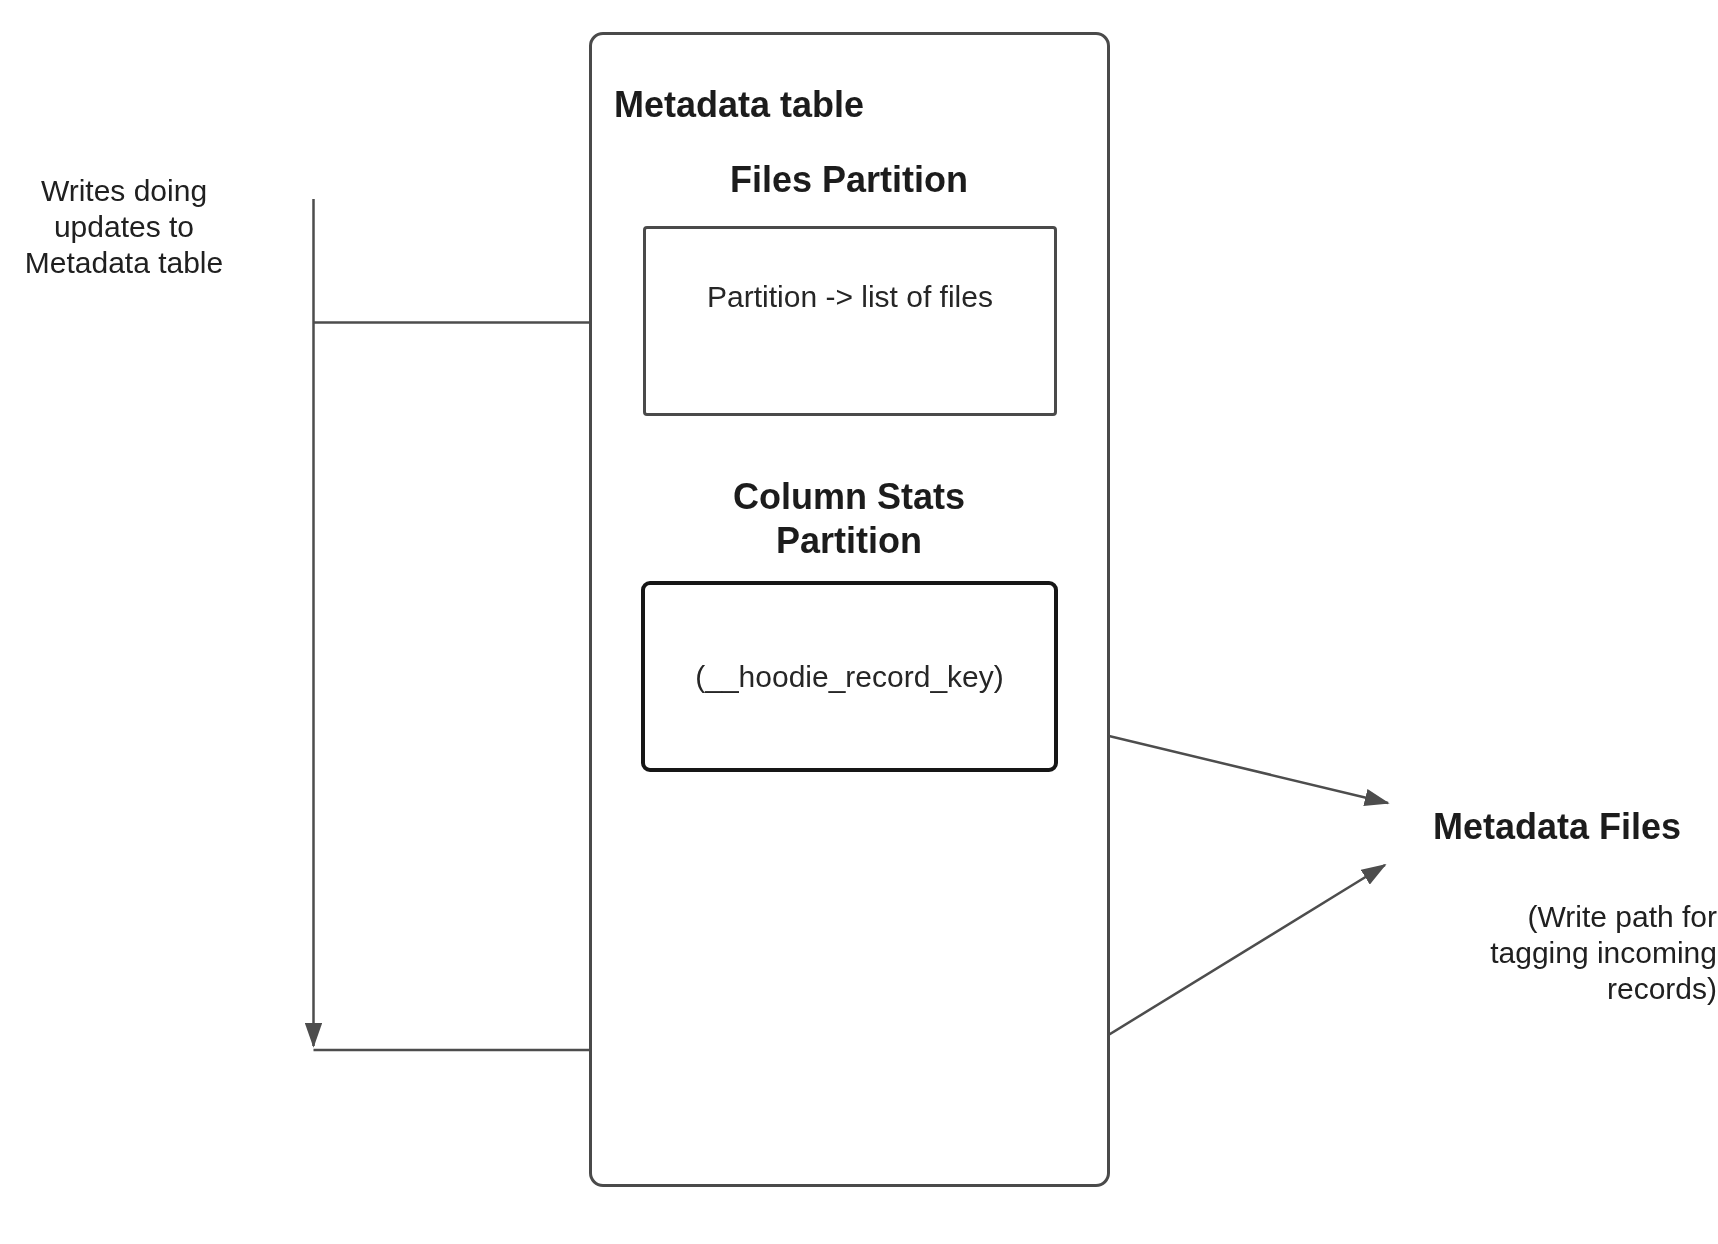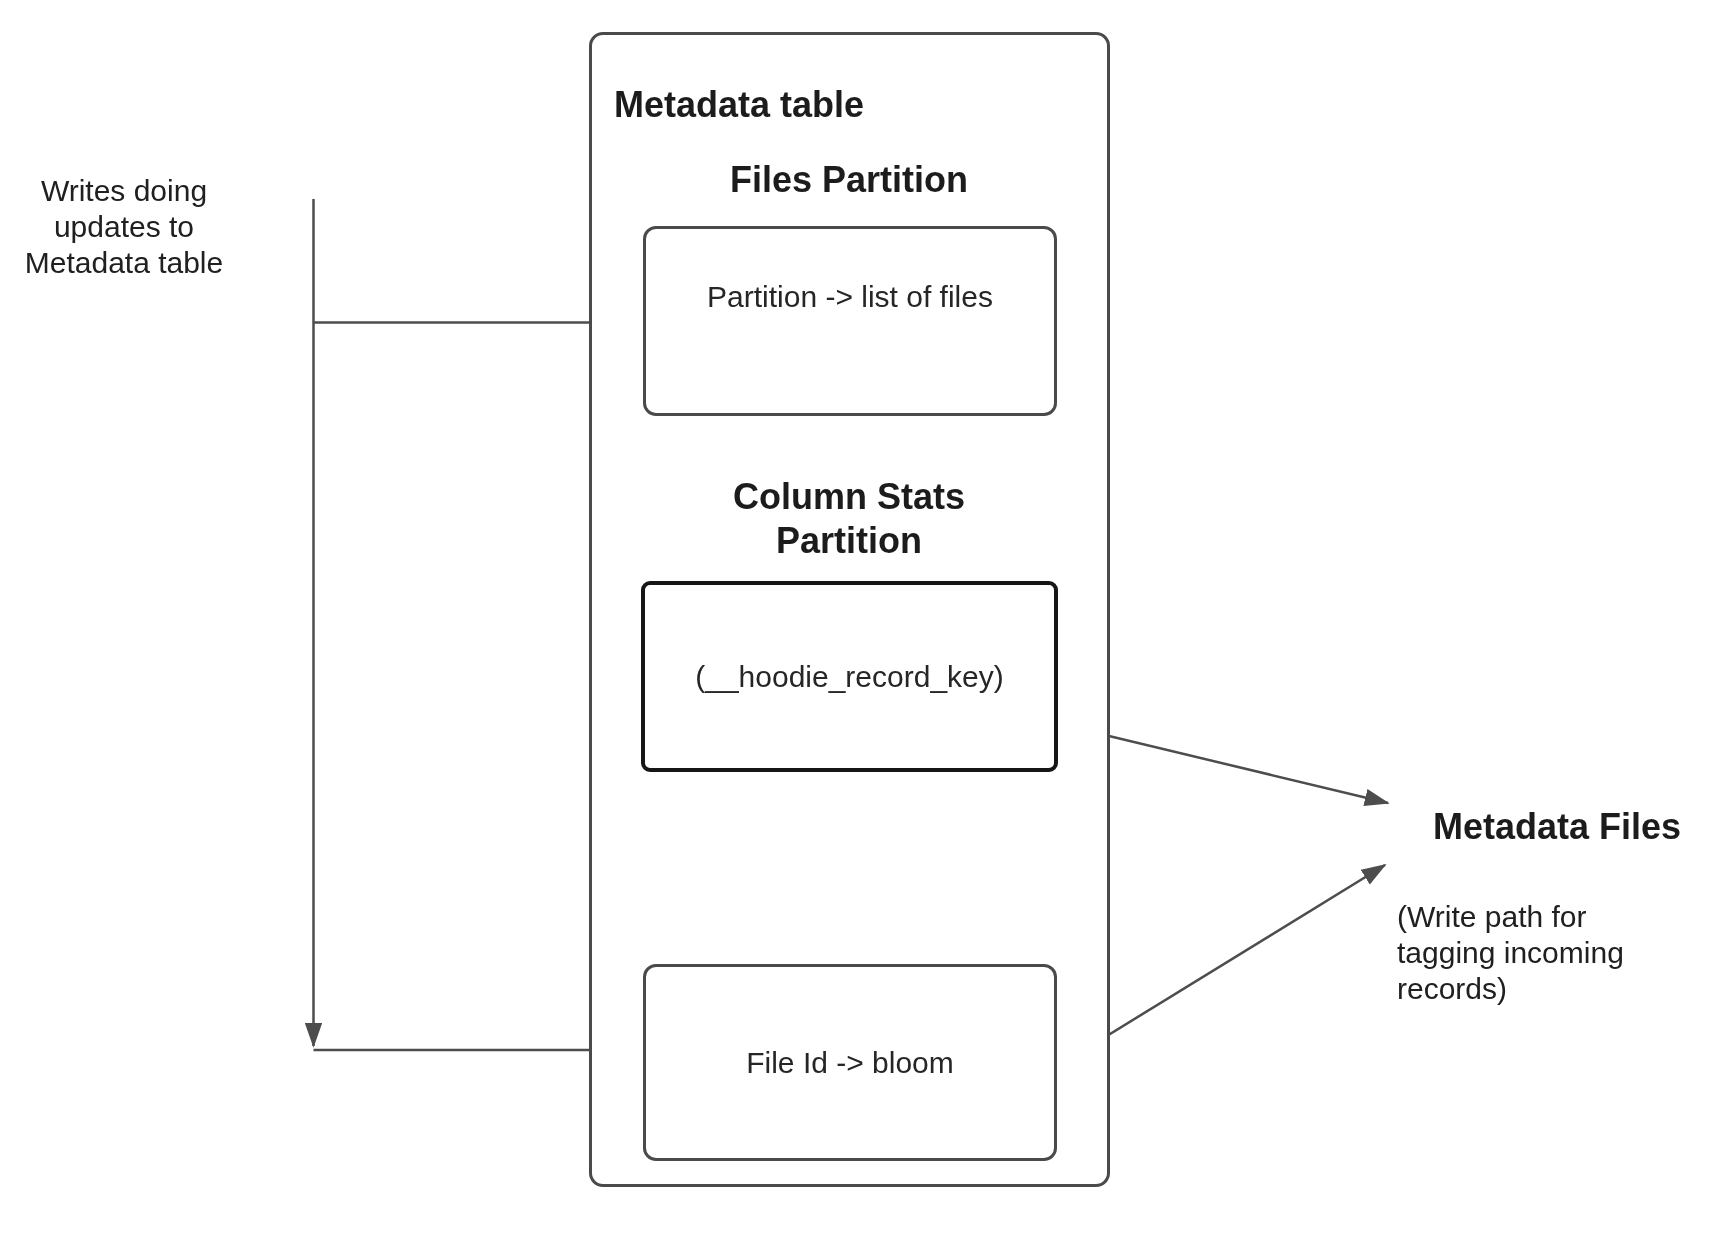--- a/index.html
+++ b/index.html
@@ -52,21 +52,21 @@
     font-size: 36px; line-height: 44px;
     font-weight: bold; color: #1c1c1c;
   }
   .heading-files   { top: 159px; line-height: 42px; }
   .heading-stats   { top: 475px; }
   .heading-bloom   { top: 858px; }
 
   .inner-box {
     box-sizing: border-box;
     border: 3px solid #4a4a4a;
-    border-radius: 13px;
+    border-radius: 4px;
     background: #ffffff;
     display: flex;
     flex-direction: column;
     align-items: center;
     justify-content: center;
     text-align: center;
     font-size: 30px;
     color: #262626;
   }
   .inner-box .line { white-space: pre; line-height: 36px; }
@@ -90,21 +90,21 @@
   }
 
   .index-title {
     left: 1397px; top: 806px; width: 320px;
     text-align: center;
     font-size: 36px; line-height: 42px;
     font-weight: bold; color: #1c1c1c;
   }
   .index-subtitle {
     left: 1397px; top: 899px; width: 320px;
-    text-align: left;
+    text-align: right;
     font-size: 30px; line-height: 36px;
     color: #202020;
   }
 </style>
 </head>
 <body>
 
 <div class="canvas">
 
   <svg class="connector-layer" viewBox="0 0 1718 1244" xmlns="http://www.w3.org/2000/svg">
@@ -135,23 +135,20 @@
   </div>
 
   <div class="abs section-heading heading-stats">
     <div>Column Stats</div>
     <div>Partition</div>
   </div>
   <div class="abs inner-box box-stats">
     <div class="line">(__hoodie_record_key)</div>
   </div>
 
-  <div class="abs inner-box box-bloom">
-    <div class="line">File Id -&gt; bloom</div>
-  </div>
 
   <div class="abs index-title">Metadata Files</div>
   <div class="abs index-subtitle">
     <div>(Write path for</div>
     <div>tagging incoming</div>
     <div>records)</div>
   </div>
 
 </div>
 

